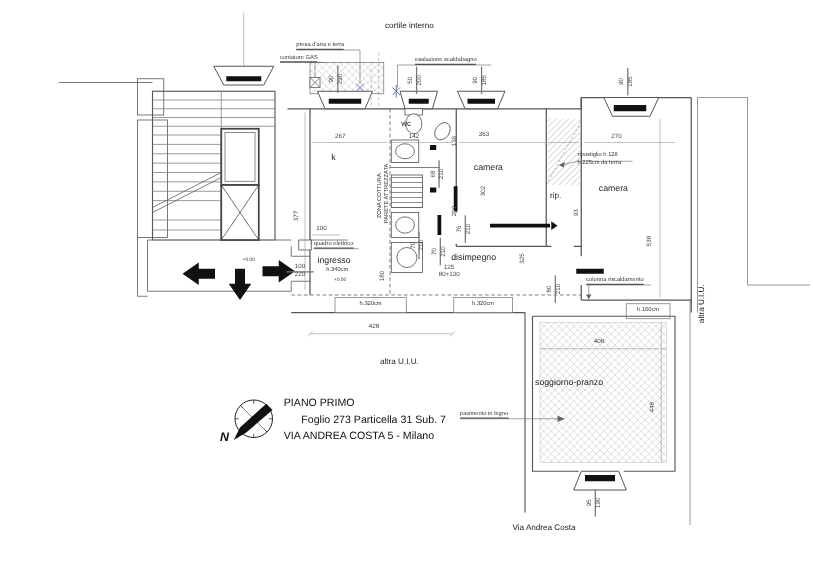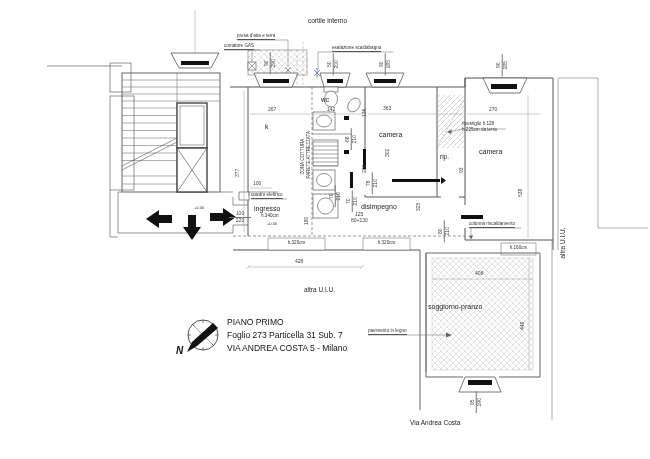--- a/index.html
+++ b/index.html
@@ -215,21 +215,21 @@
     <polygon points="213,323 218,328 197,346 187,352 192,342" fill="#111" stroke="none"></polygon>
   </g>
 </svg>
 
 <span class="lbl s65" style="left:308px;top:18px">cortile interno</span>
 <span class="lbl s65" style="left:410px;top:420px">Via Andrea Costa</span>
 <span class="lbl s65" style="left:304px;top:287px">altra U.I.U.</span>
 <span class="lbl s65 rot" style="left:566px;top:252px">altra U.I.U.</span>
 
 <span class="lbl title" style="left:227px;top:318px">PIANO PRIMO</span>
-<span class="lbl title" style="left:227px;top:331px">Foglio 273 Particella 31 Sub. 7</span>
+<span class="lbl title" style="left:241px;top:331px">Foglio 273 Particella 31 Sub. 7</span>
 <span class="lbl title" style="left:227px;top:344px">VIA ANDREA COSTA 5 - Milano</span>
 <span class="lbl north" style="left:176px;top:346px">N</span>
 
 <span class="lbl s7" style="left:265px;top:123px">k</span>
 <span class="lbl s65" style="left:321px;top:97px">wc</span>
 <span class="lbl s7" style="left:379px;top:131px">camera</span>
 <span class="lbl s7" style="left:479px;top:148px">camera</span>
 <span class="lbl s65" style="left:440px;top:154px">rip.</span>
 <span class="lbl s7" style="left:361px;top:203px">disimpegno</span>
 <span class="lbl s7" style="left:254px;top:205px">ingresso</span>

